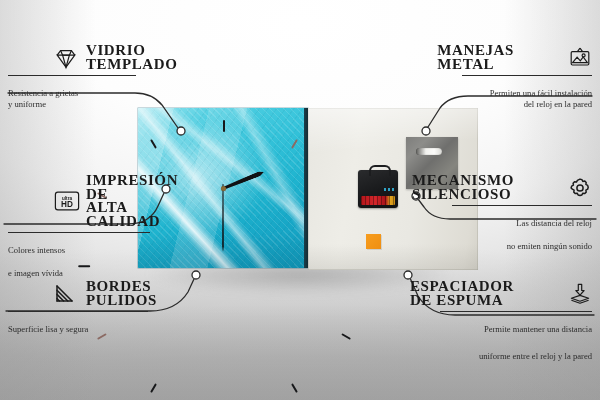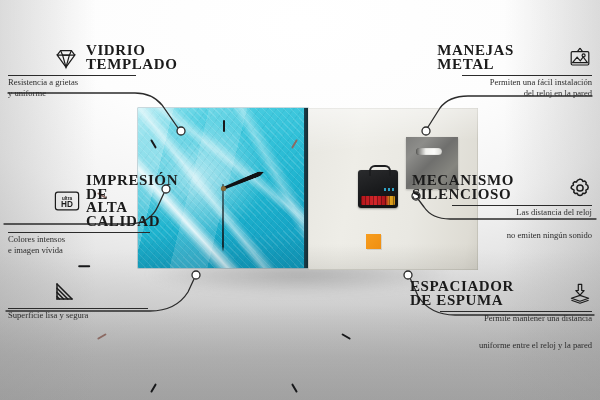--- a/index.html
+++ b/index.html
@@ -126,21 +126,21 @@
 
   
   .callout{position:absolute;}
   .callout .row{display:flex;align-items:center;gap:8px;}
   .callout .title{
     font-weight:700;font-size:15px;letter-spacing:.6px;color:#1b1b1b;
     line-height:13.5px;text-transform:uppercase;font-family:"Liberation Serif", serif;
   }
   .callout .rule{height:1px;background:#2b2b2b;margin-top:4px;}
   .callout .desc{
-    font-size:8.6px;line-height:10.6px;color:#2c2c2c;margin-top:1px;
+    font-size:8.6px;line-height:10.6px;color:#2c2c2c;margin-top:12px;
     font-family:"Liberation Serif", serif;
   }
   .callout.right .row{flex-direction:row;justify-content:flex-end;}
   .callout.right .title{}
   .callout.right .desc{text-align:right;}
   .ico{width:24px;height:24px;flex:0 0 24px;display:block;padding-left:46px;}
 
   svg.lines{position:absolute;left:0;top:0;width:600px;height:400px;pointer-events:none;}
 </style>
 </head>
@@ -249,35 +249,39 @@
           <text x="13" y="18.4" text-anchor="middle" font-family="Liberation Sans, sans-serif" font-size="8.2" font-weight="700" fill="#1b1b1b">HD</text>
         </svg>
       </span>
       <span>
         <div class="title">IMPRESIÓN DE</div>
         <div class="title">ALTA CALIDAD</div>
       </span>
     </div>
     <div class="rule"></div>
     <div class="desc">Colores intensos</div>
-    <div class="desc" style="margin-top:0">e imagen vívida</div>
+    <div class="desc" style="margin-top:12px">e imagen vívida</div>
   </div>
 
   <div class="callout left" style="left:8px;top:280px;width:140px;">
     <div class="row">
       <span class="ico">
         <svg viewBox="0 0 24 24" width="24" height="24" stroke="#1b1b1b" stroke-width="1.5" fill="none" stroke-linecap="round">
           <path d="M3 4 L3 19"></path>
           <path d="M3 4 L18 19"></path>
           <path d="M3 8.2 L13.8 19"></path>
           <path d="M3 12.4 L9.6 19"></path>
           <path d="M3 16.6 L5.4 19"></path>
           <path d="M3 19 L18 19"></path>
         </svg>
       </span>
+      <span>
+        <div class="title">BORDES</div>
+        <div class="title">PULIDOS</div>
+      </span>
     </div>
     <div class="rule"></div>
     <div class="desc">Superficie lisa y segura</div>
   </div>
 
   <div class="callout right" style="left:462px;top:44px;width:130px;">
     <div class="row">
       <span>
         <div class="title">MANEJAS</div>
         <div class="title">METAL</div>

